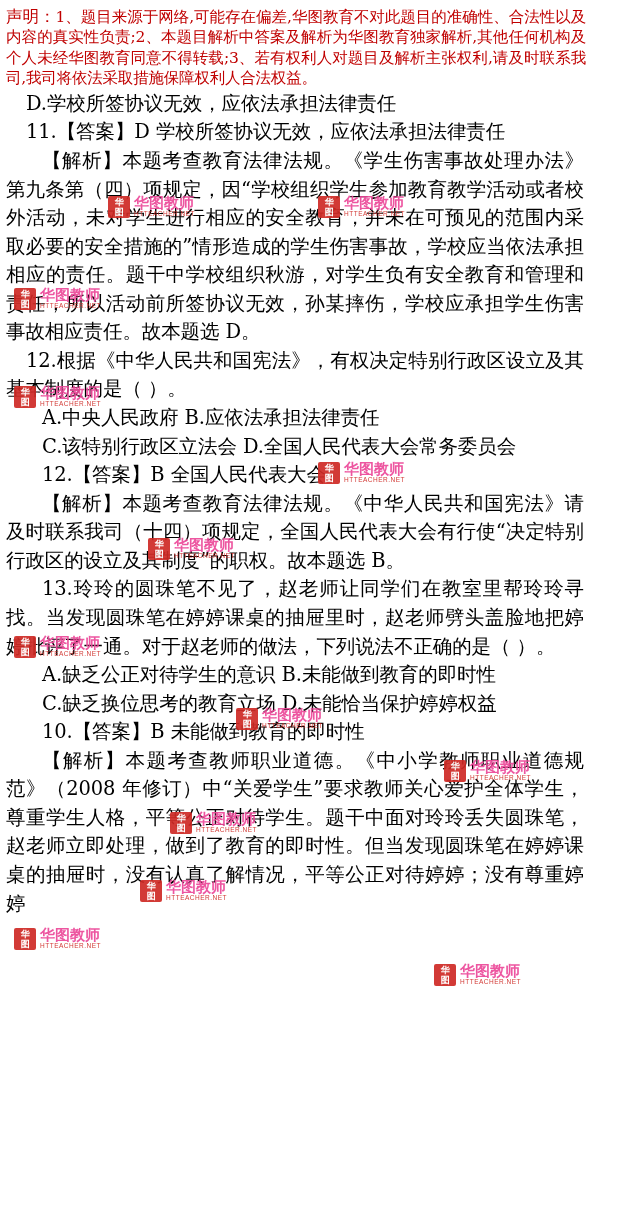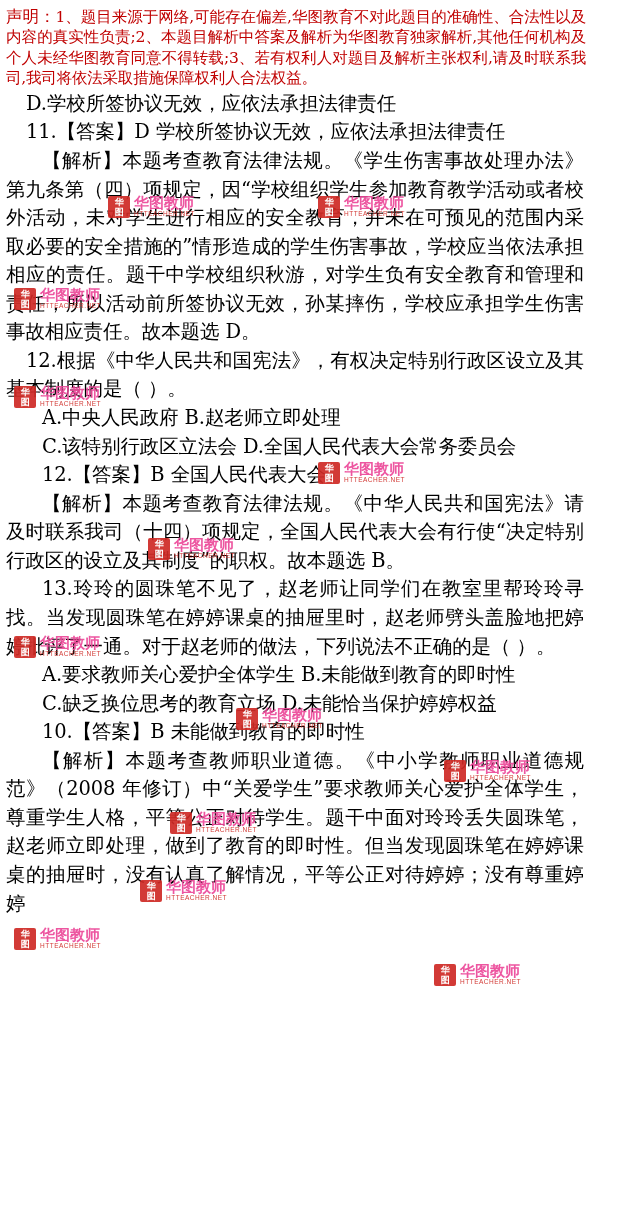--- a/index.html
+++ b/index.html
@@ -100,26 +100,26 @@
 
   <div class="disclaimer">
     <span class="big">声明：</span><span>1、题目来源于网络,可能存在偏差,华图教育不对此题目的准确性、合法性以及内容的真实性负责;2、本题目解析中答案及解析为华图教育独家解析,</span><span>其他任何机构及个人未经华图教育同意不得转载;3、若有权利人对题目及解析主张权利,请及时联系我司,我司将依法采取措施保障权利人合法权益。</span>
   </div>
 
   <div class="body-text">
     <p class="ind-sm">D.学校所签协议无效，应依法承担法律责任</p>
     <p class="ind-sm">11.【答案】D  学校所签协议无效，应依法承担法律责任</p>
     <p class="ind">【解析】本题考查教育法律法规。《学生伤害事故处理办法》第九条第（四）项规定，因“学校组织学生参加教育教学活动或者校外活动，未对学生进行相应的安全教育，并未在可预见的范围内采取必要的安全措施的”情形造成的学生伤害事故，学校应当依法承担相应的责任。题干中学校组织秋游，对学生负有安全教育和管理和责任，所以活动前所签协议无效，孙某摔伤，学校应承担学生伤害事故相应责任。故本题选 D。</p>
     <p class="ind-sm">12.根据《中华人民共和国宪法》，有权决定特别行政区设立及其基本制度的是（    ）。</p>
-    <p class="ind">A.中央人民政府    B.赵老师立即处理</p>
+    <p class="ind">A.中央人民政府    B.应依法承担法律责任</p>
     <p class="ind">C.该特别行政区立法会 D.全国人民代表大会常务委员会</p>
     <p class="ind">12.【答案】B  全国人民代表大会</p>
     <p class="ind">【解析】本题考查教育法律法规。《中华人民共和国宪法》请及时联系我司（十四）项规定，全国人民代表大会有行使“决定特别行政区的设立及其制度”的职权。故本题选 B。</p>
     <p class="ind">13.玲玲的圆珠笔不见了，赵老师让同学们在教室里帮玲玲寻找。当发现圆珠笔在婷婷课桌的抽屉里时，赵老师劈头盖脸地把婷婷批评了一通。对于赵老师的做法，下列说法不正确的是（    ）。</p>
-    <p class="ind">A.要求教师关心爱护全体学生 B.未能做到教育的即时性</p>
+    <p class="ind">A.缺乏公正对待学生的意识 B.未能做到教育的即时性</p>
     <p class="ind">C.缺乏换位思考的教育立场 D.未能恰当保护婷婷权益</p>
     <p class="ind">10.【答案】B  未能做到教育的即时性</p>
     <p class="ind">【解析】本题考查教师职业道德。《中小学教师职业道德规范》（2008 年修订）中“关爱学生”要求教师关心爱护全体学生，尊重学生人格，平等公正对待学生。题干中面对玲玲丢失圆珠笔，赵老师立即处理，做到了教育的即时性。但当发现圆珠笔在婷婷课桌的抽屉时，没有认真了解情况，平等公正对待婷婷；没有尊重婷婷</p>
   </div>
 
   <div class="wm" style="left:108px; top:196px;">
     <div class="logo">
       <span>华</span>
       <span>图</span>
     </div>

